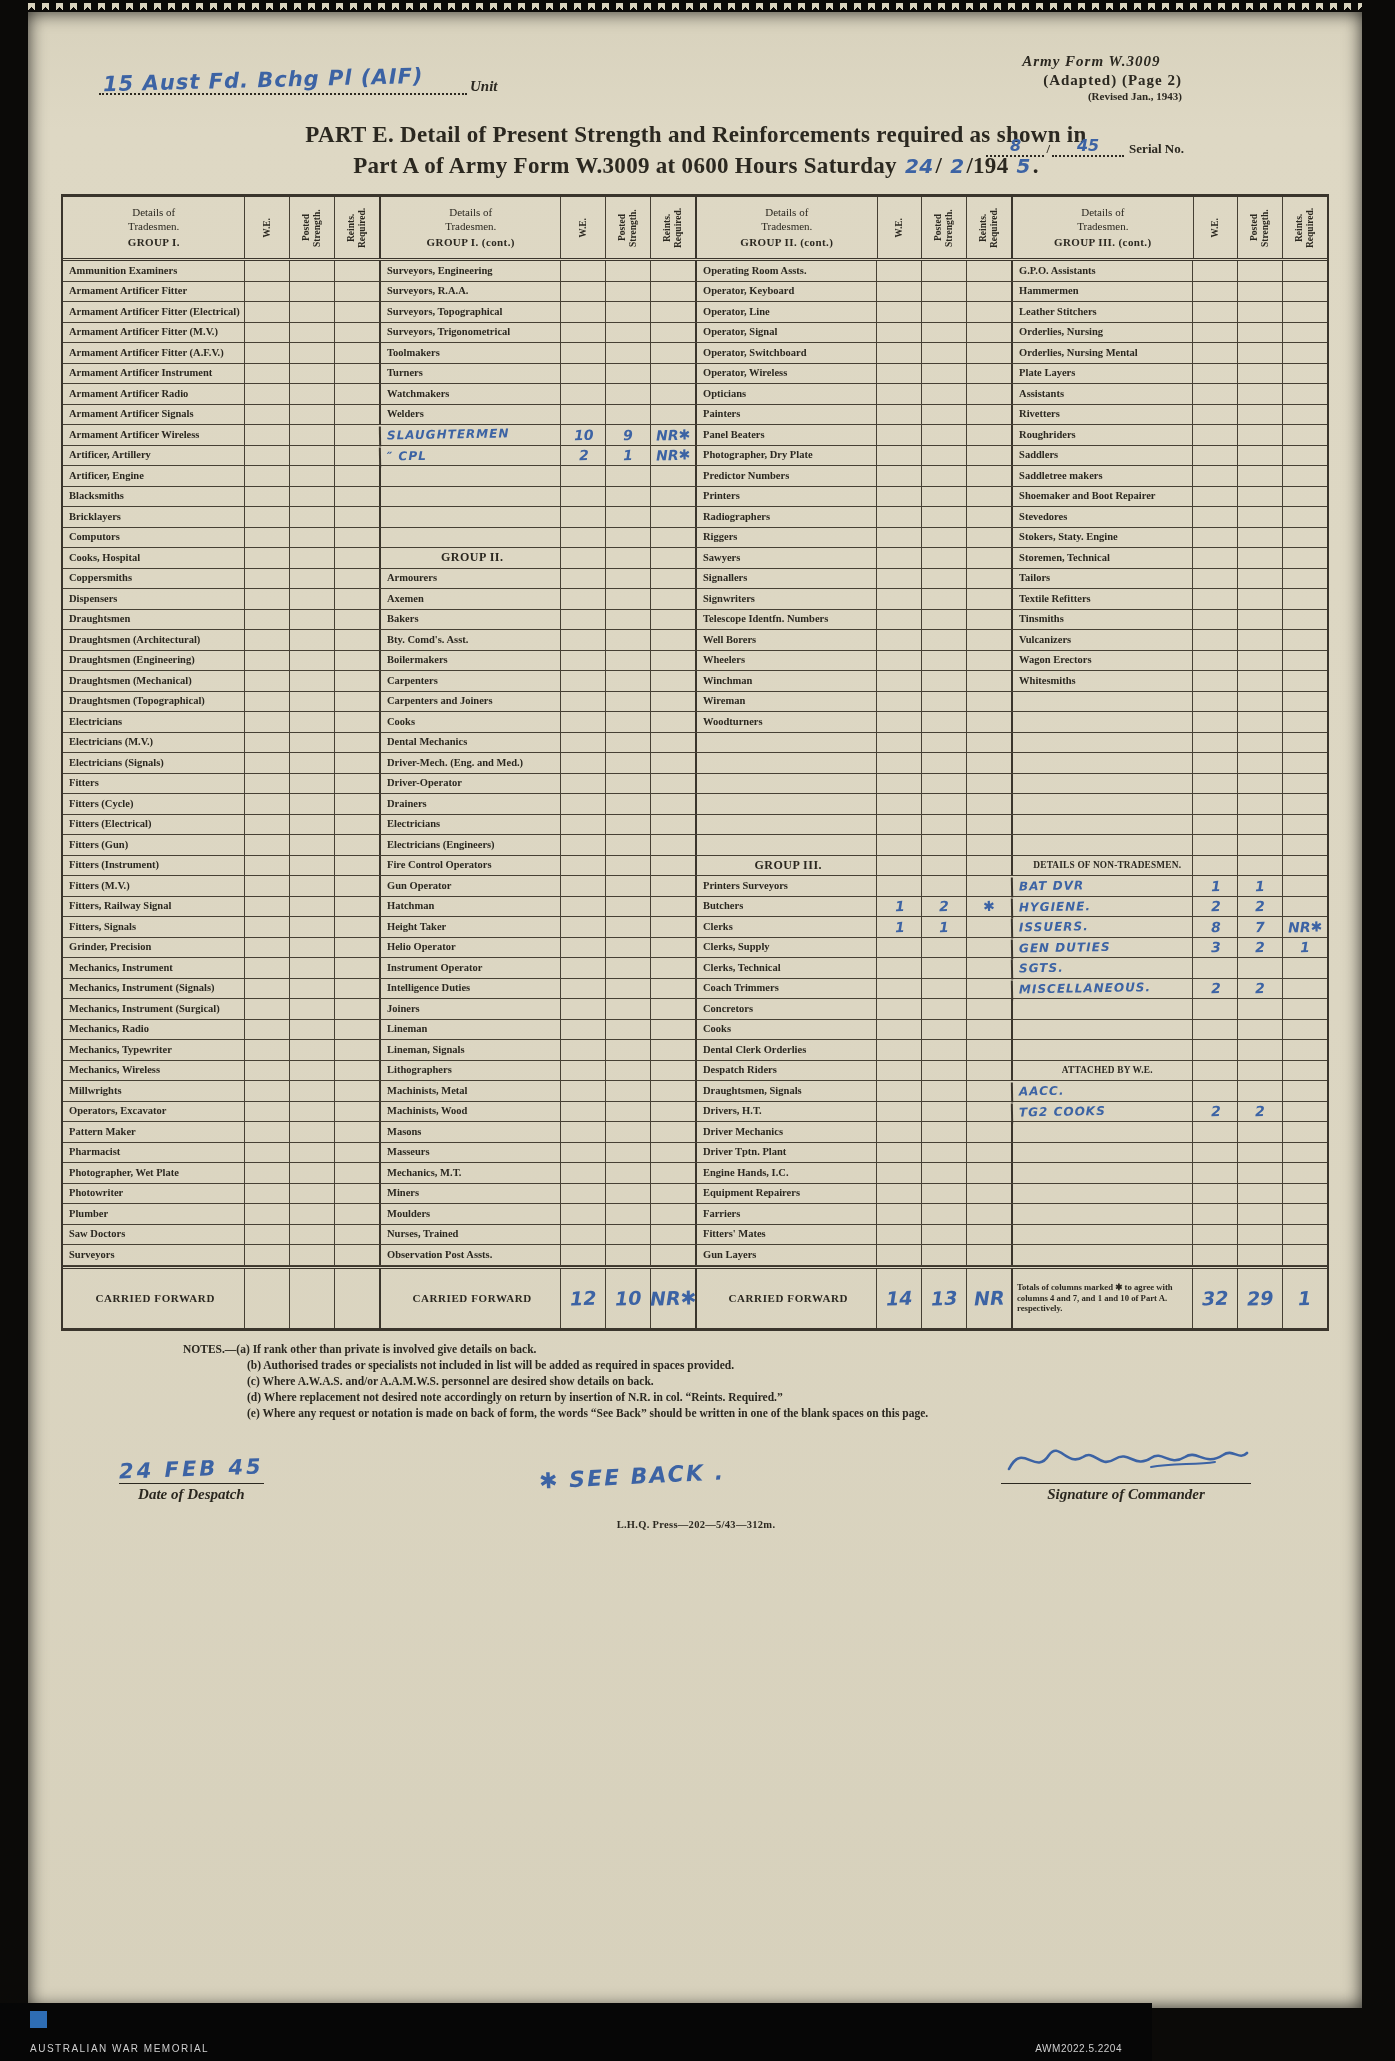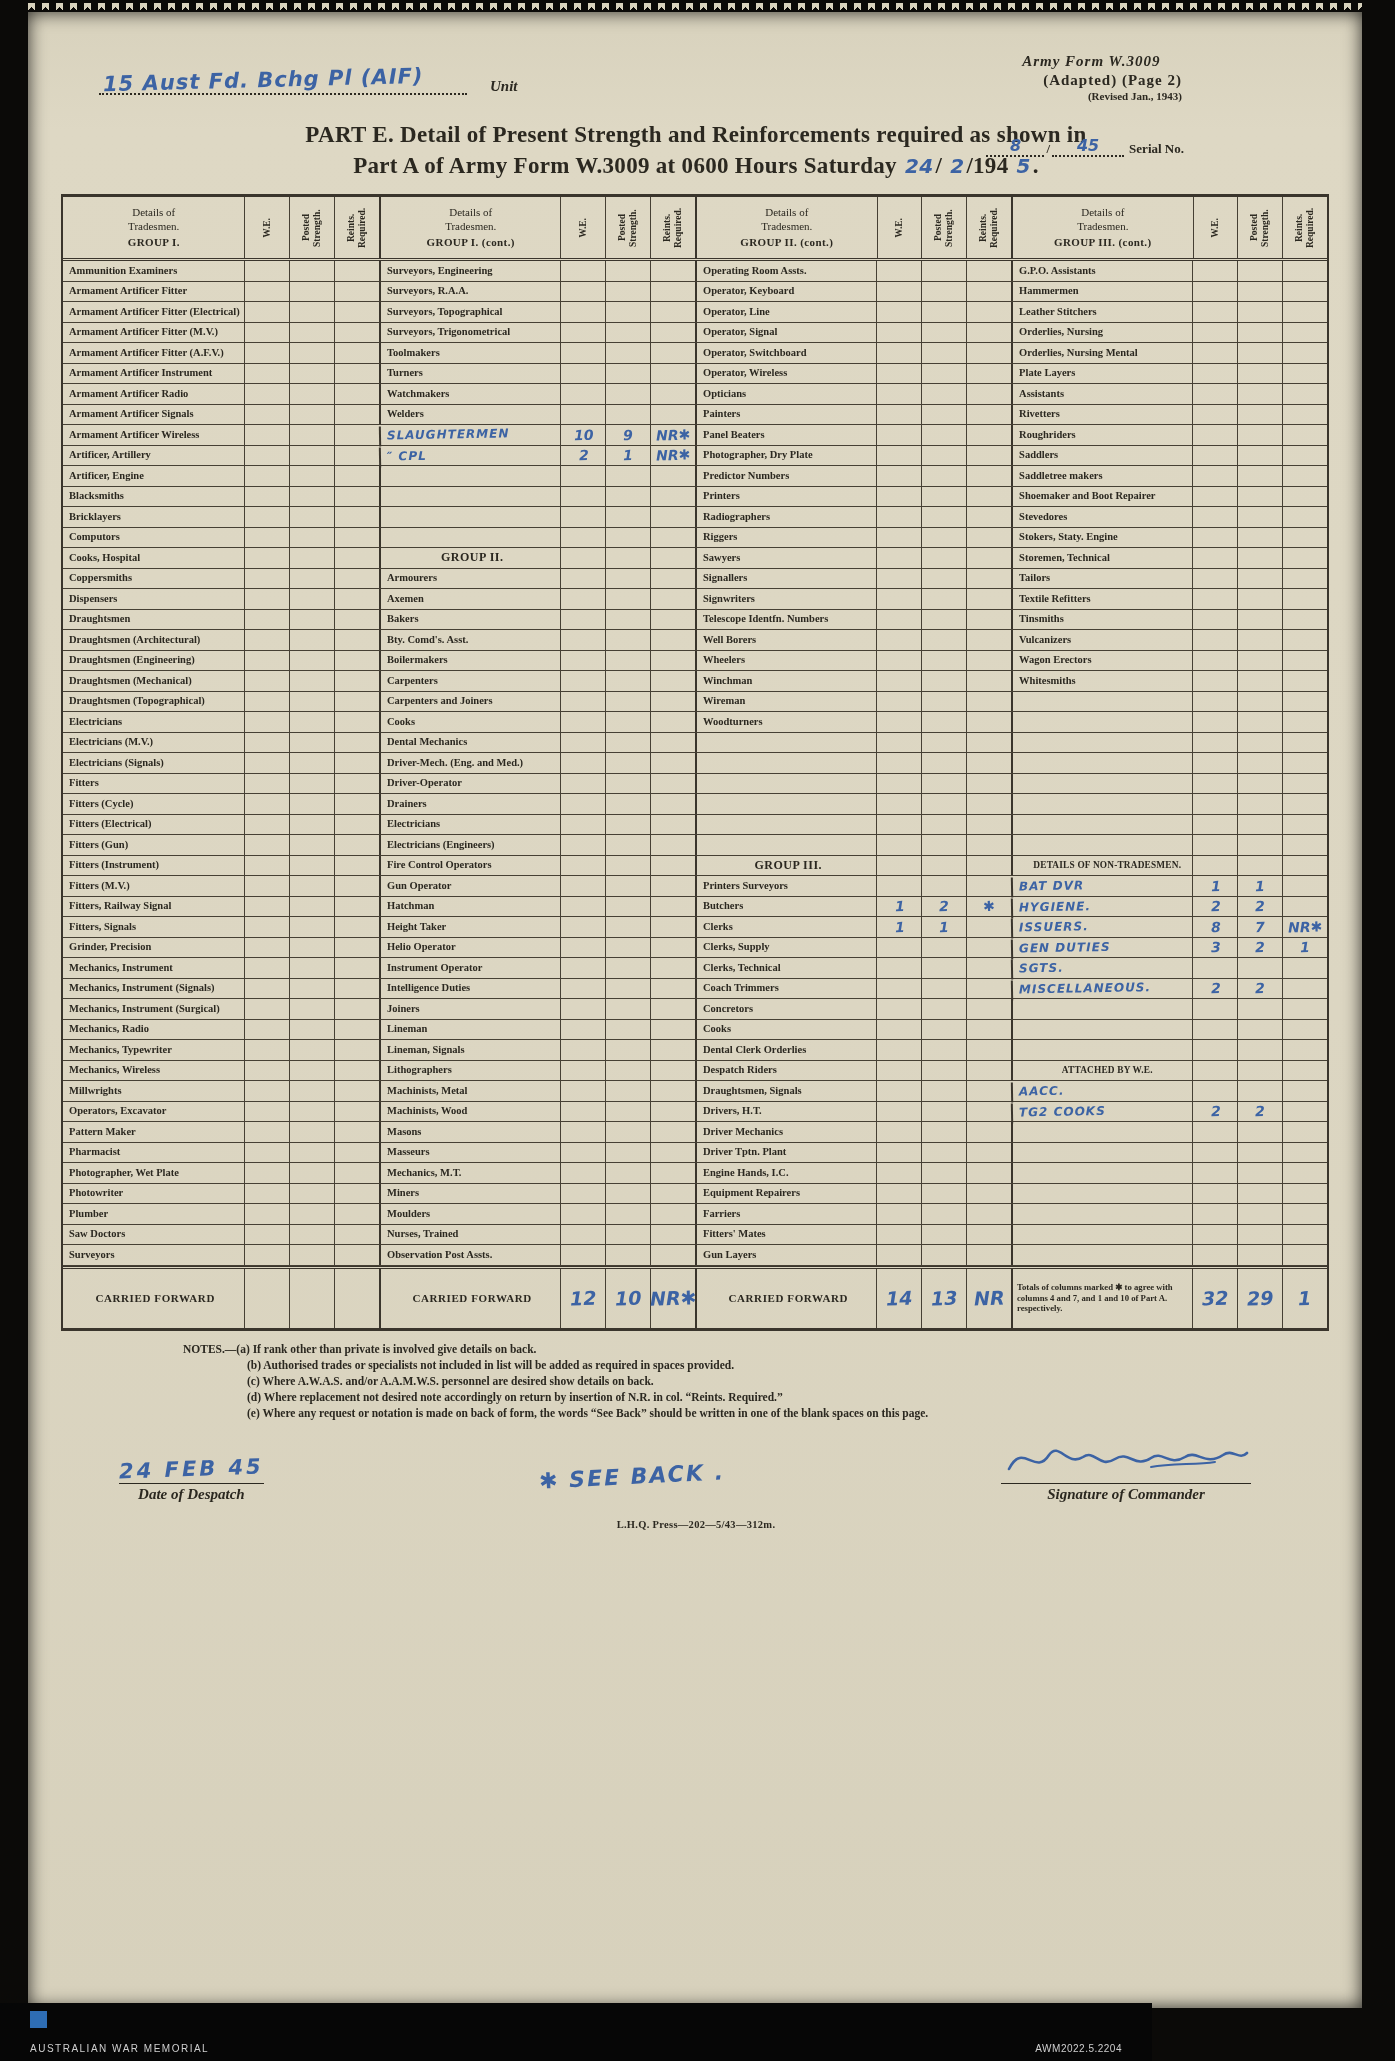--- a/index.html
+++ b/index.html
@@ -13,21 +13,21 @@
     background:
       linear-gradient(135deg, #d8d2bd 5px, transparent 0) 0 0/14px 10px repeat-x,
       linear-gradient(-135deg, #d8d2bd 5px, transparent 0) 7px 0/14px 10px repeat-x; }
   .inner { position:relative; padding:56px 31px 0 33px; height:100%; }
 
   
   .unit-row { display:flex; align-items:flex-end; margin-left:38px; }
   .unit-hw { min-width:368px; border-bottom:2px dotted #2b2820; padding:0 6px 1px 4px; }
   .hw { font-family:"DejaVu Sans", sans-serif; font-style:italic; font-weight:bold; color:#3c63a4; }
   .unit-hw span { font-size:21px; letter-spacing:1px; display:inline-block; transform:rotate(-1.5deg); }
-  .unit-label { font-size:15px; font-weight:bold; font-style:italic; padding-left:3px;margin-left:20px; }
+  .unit-label { font-size:15px; font-weight:bold; font-style:italic; padding-left:3px; }
   .formbox { position:absolute; top:40px; right:180px; line-height:1.25; }
   .fb1 { font-size:15px; font-weight:bold; font-style:italic; letter-spacing:1px; }
   .fb2 { font-size:15px; font-weight:bold; letter-spacing:1px;margin-left:21px; }
   .fb3 { font-size:11px; font-weight:bold; text-align:right; }
   .serial-row { position:absolute; top:124px; right:178px; display:flex; align-items:flex-end; font-size:13px; font-weight:bold; }
   .ser-seg { border-bottom:2px dotted #2b2820; text-align:center; padding:0 4px; }
   .ser-seg .hw { font-size:16px; }
   .ser-slash { padding:0 2px; }
   .ser-label { padding-left:5px; }
 

